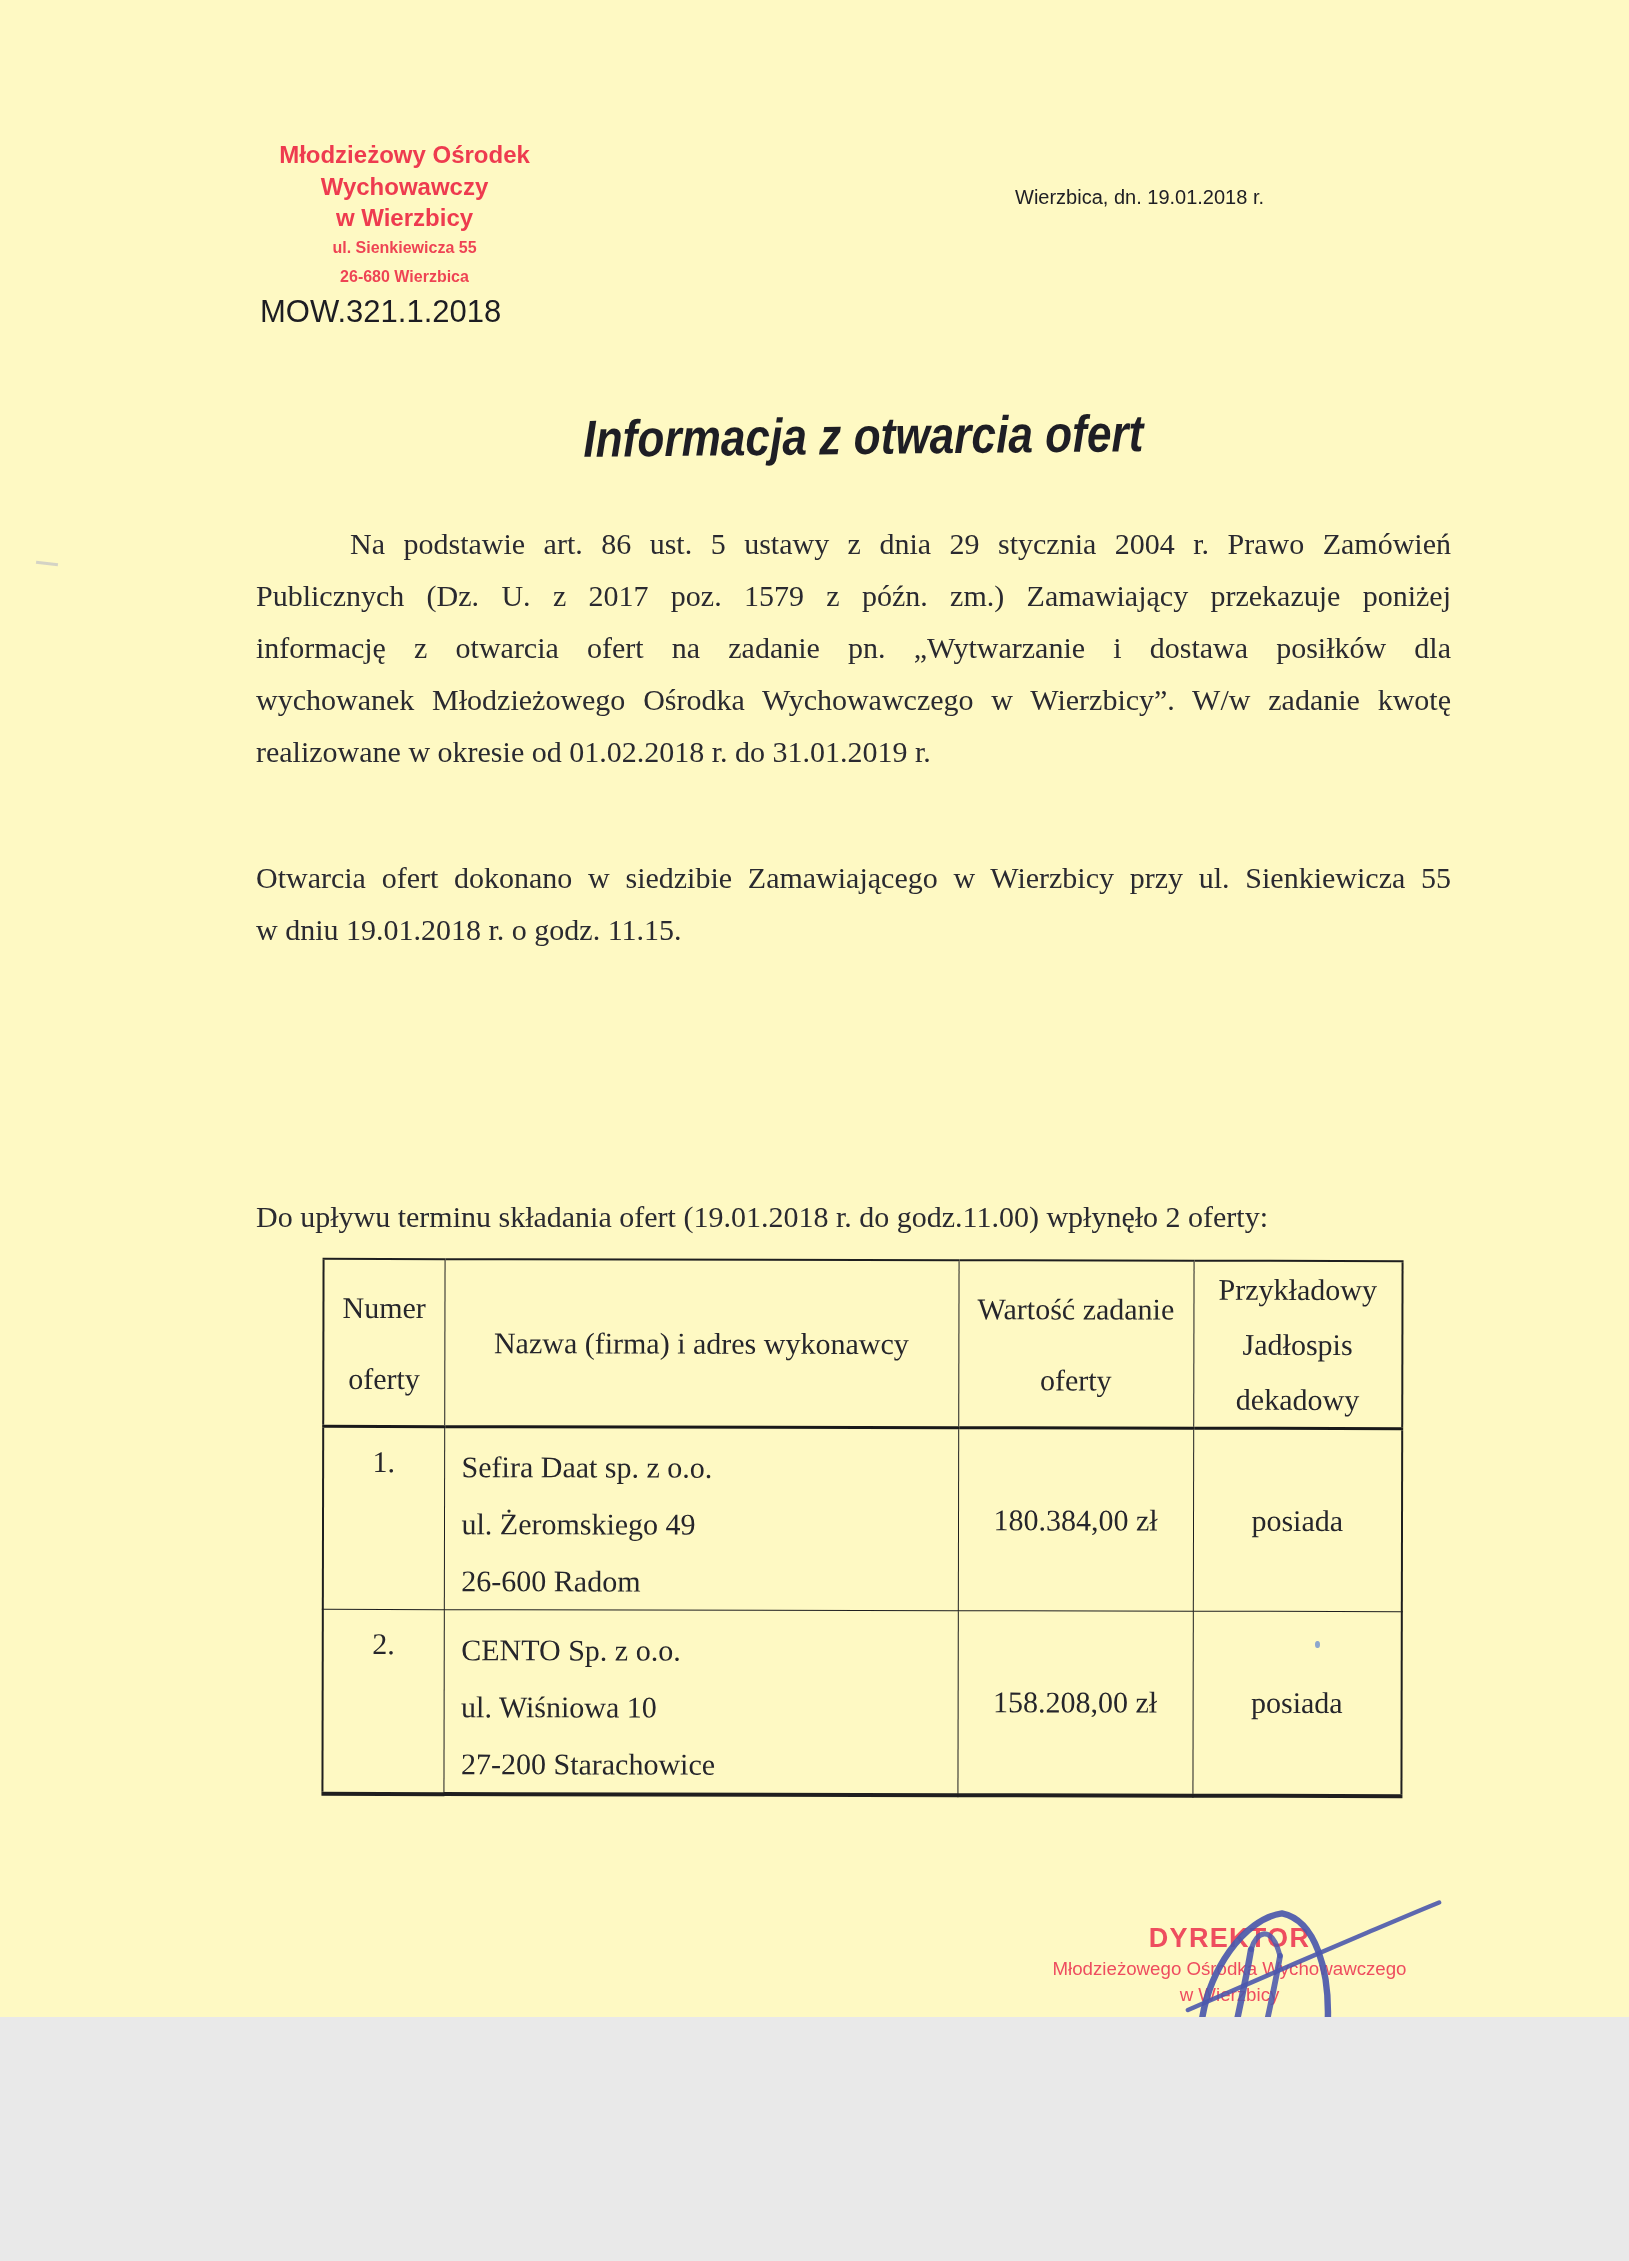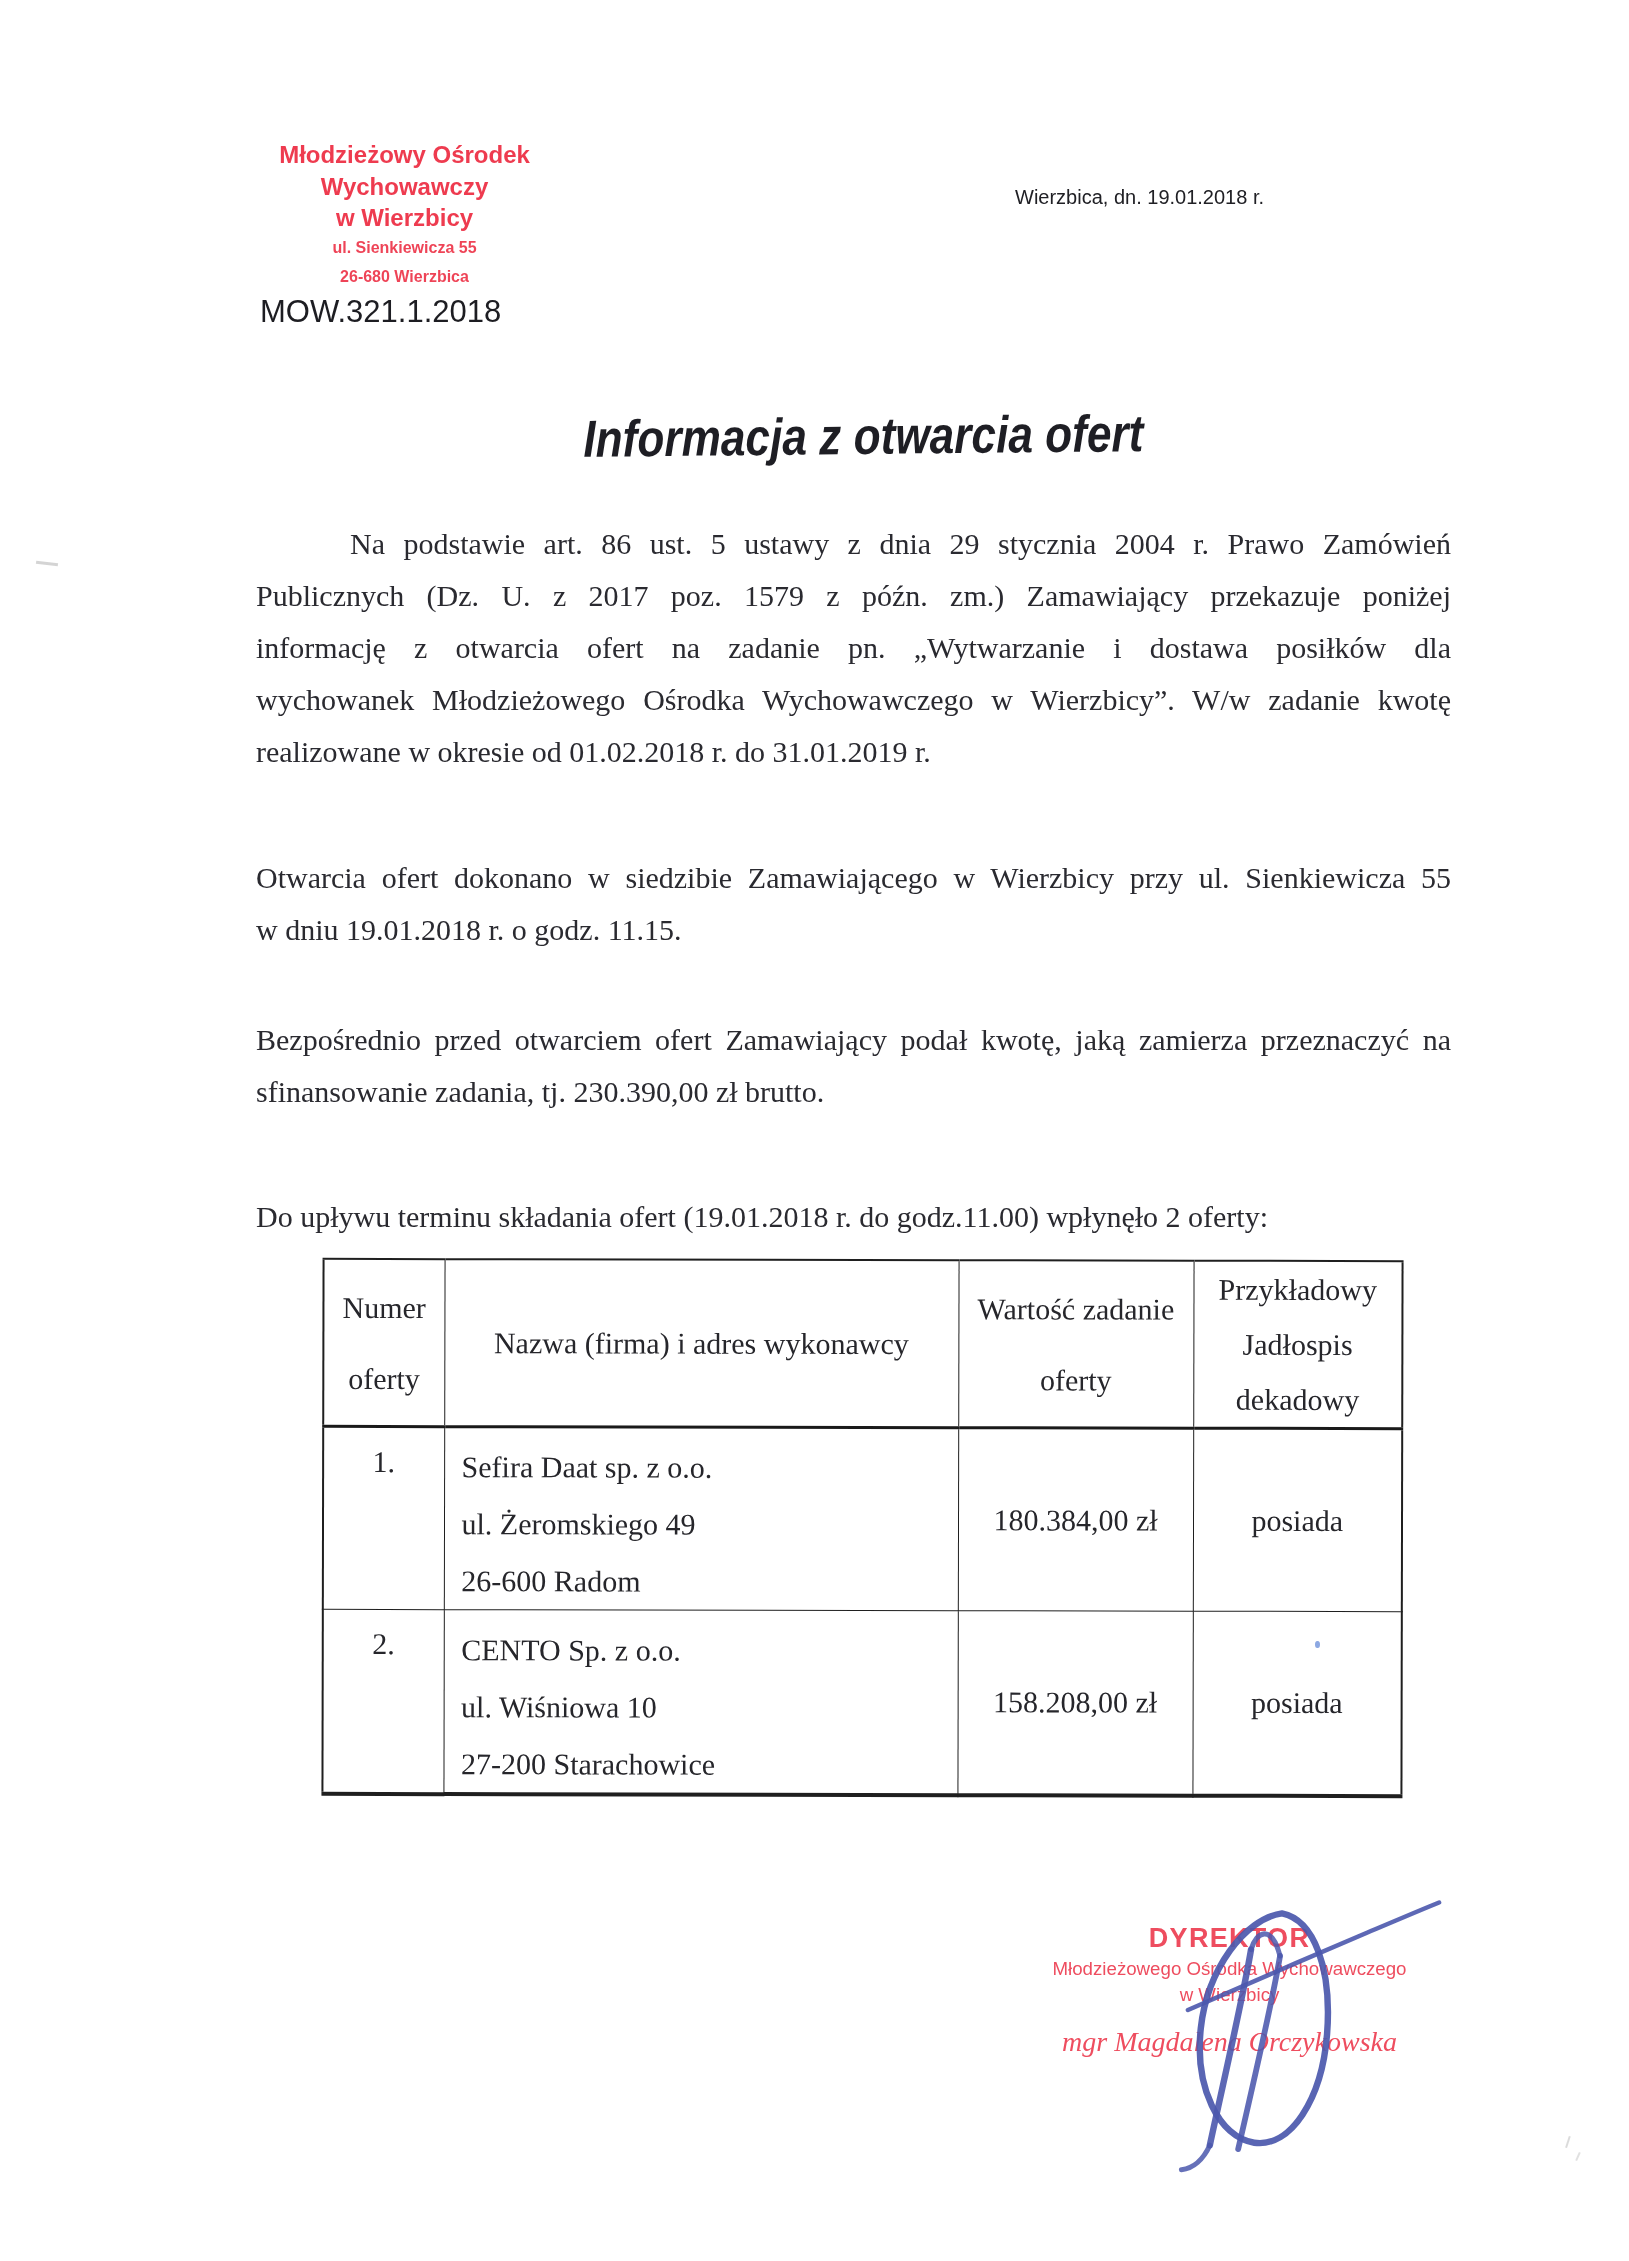--- a/index.html
+++ b/index.html
@@ -1,19 +1,19 @@
 <!DOCTYPE html>
 <html style="font-size:10.3px"><head>
 <meta charset="utf-8">
 <style>
   html,body{margin:0;padding:0;background:#e9e9e9;}
   #page{
     position:relative;
-    width:1630px;height:2261px;
-    background:#ffffff;
+    width:1630px;height:2017px;
+    background:#fef9c3;
     overflow:hidden;
     font-family:"Liberation Serif", serif;
     color:#2a2a30;
   }
   
   #letterhead{
     position:absolute;left:211px;top:139px;width:387px;
     text-align:center;color:#ee3b4f;
     font-family:"Liberation Sans", sans-serif;
   }
@@ -114,24 +114,20 @@
     <div class="pline j">informację z otwarcia ofert na zadanie pn. „Wytwarzanie i dostawa posiłków dla</div>
     <div class="pline j">wychowanek Młodzieżowego Ośrodka Wychowawczego w Wierzbicy”. W/w zadanie kwotę</div>
     <div class="pline">realizowane w okresie od 01.02.2018 r. do 31.01.2019 r.</div>
   </div>
 
   <div class="para" id="p2">
     <div class="pline j">Otwarcia ofert dokonano w siedzibie Zamawiającego w Wierzbicy przy ul. Sienkiewicza 55</div>
     <div class="pline">w dniu 19.01.2018 r. o godz. 11.15.</div>
   </div>
 
-  <div class="para" id="p3">
-    <div class="pline j">Bezpośrednio przed otwarciem ofert Zamawiający podał kwotę, jaką zamierza przeznaczyć na</div>
-    <div class="pline">sfinansowanie zadania, tj. 230.390,00 zł brutto.</div>
-  </div>
 
   <div class="para" id="p4">
     <div class="pline">Do upływu terminu składania ofert (19.01.2018 r. do godz.11.00) wpłynęło 2 oferty:</div>
   </div>
 
   <table id="offers-table">
     <colgroup>
       <col class="col-num">
         <col class="col-name">
         <col class="col-val">

